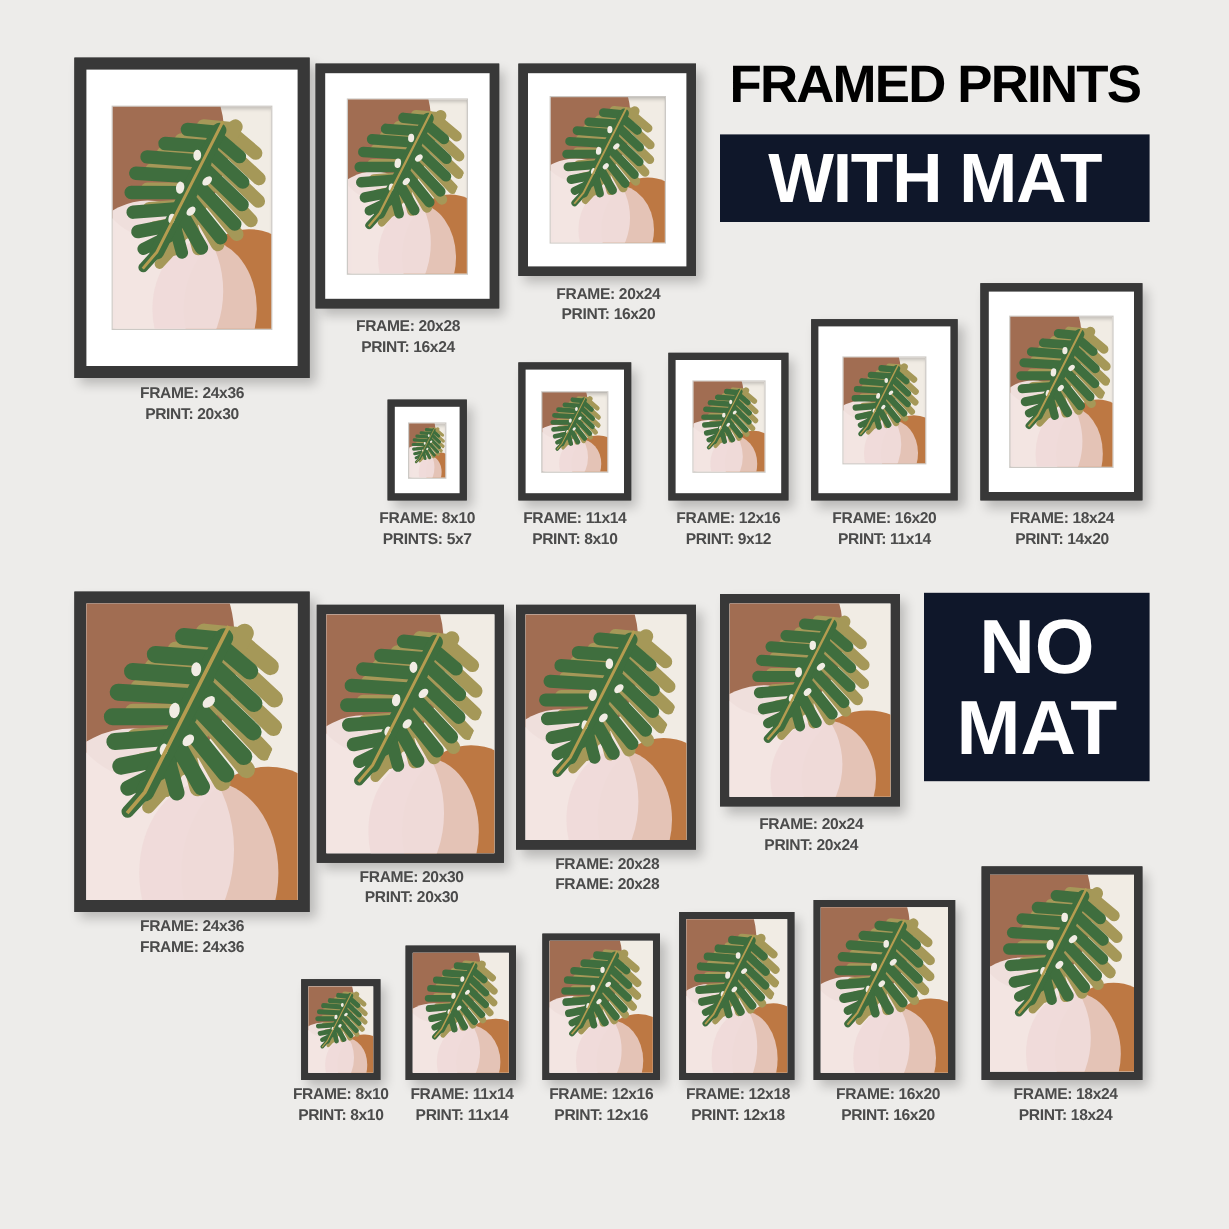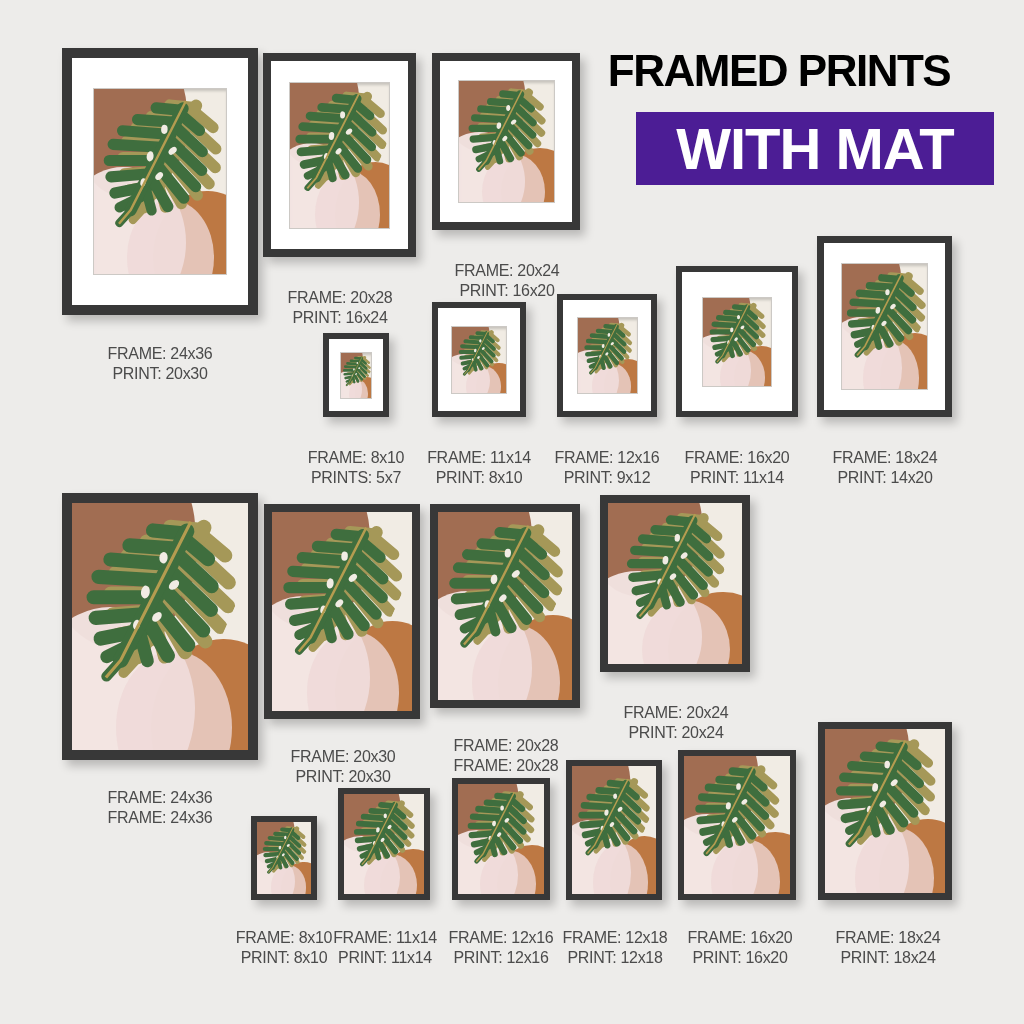--- a/index.html
+++ b/index.html
@@ -10,22 +10,22 @@
   }
   .canvas { position:absolute; inset:0; }
 
   
   .title {
     position:absolute; left:598px; top:46px; width:362px;
     text-align:center; font-size:44px; font-weight:700; letter-spacing:-1.5px;
     color:#000000;
   }
   .badge {
-    position:absolute; background:#4c1d95; color:#ffffff; font-weight:700;
-    display:flex; align-items:center; justify-content:center; text-align:center;margin-left:36px;
+    position:absolute; background:#0f172a; color:#ffffff; font-weight:700;
+    display:flex; align-items:center; justify-content:center; text-align:center;
   }
   .badge.with-mat { left:600px; top:112px; width:358px; height:73px;
     font-size:58px; letter-spacing:-1px; }
   .badge.no-mat { left:770px; top:494px; width:188px; height:157px;
     flex-direction:column; font-size:64px; line-height:1.04; letter-spacing:0; }
 
   
   .footer {
     position:absolute; left:0; top:978px; width:1024px; height:40px;
     background:#3a3a3a; border-top:3px solid #161616; border-bottom:3px solid #161616;
@@ -71,22 +71,22 @@
   }
   .leaf {
     position:absolute; left:5%; top:-1%; width:88%; height:84%;
     transform:rotate(24deg); transform-origin:50% 42%;
   }
   .has-mat .leaf { left:2%; top:-2%; width:96%; height:88%; }
 
   
   .flabel {
     position:absolute; transform:translateX(-50%);
-    text-align:center; color:#4b4b4b; font-weight:400;
-    font-size:16px; line-height:1.28; white-space:nowrap; letter-spacing:-0.3px;margin-top:24px;
+    text-align:center; color:#4b4b4b; font-weight:700;
+    font-size:13px; line-height:1.28; white-space:nowrap; letter-spacing:-0.3px;
   }
 </style>
 </head>
 <body>
 
 <svg width="0" height="0" style="position:absolute" aria-hidden="true">
   <defs>
     <g id="leafshape" fill="none" stroke="currentColor" stroke-linecap="round">
       <path stroke-width="11" d="M62,20 L38,28"></path>
       <path stroke-width="11" d="M62,33 L26,46"></path>
@@ -117,20 +117,24 @@
       <path d="M62,10 L56,130 L51,147" stroke="#b49c50" stroke-width="2.4" fill="none"></path>
     </symbol>
   </defs>
 </svg>
 
 <div class="canvas">
   <div class="title">FRAMED PRINTS</div>
 
   <div class="badge with-mat">WITH MAT</div>
 
+  <div class="badge no-mat">
+    <span>NO</span>
+    <span>MAT</span>
+  </div>
 
   <div id="frames">
       <div class="frame has-mat" style="left: 62px; top: 48px; width: 196px; height: 267px; border-width: 10px;">
     <div class="mat">
       <div class="art" style="width: 132px; height: 185px;">
         <i class="shape-brown"></i>
         <i class="shape-orange"></i>
         <i class="shape-pink"></i>
         <i class="shape-pink2"></i>
         <svg class="leaf">

